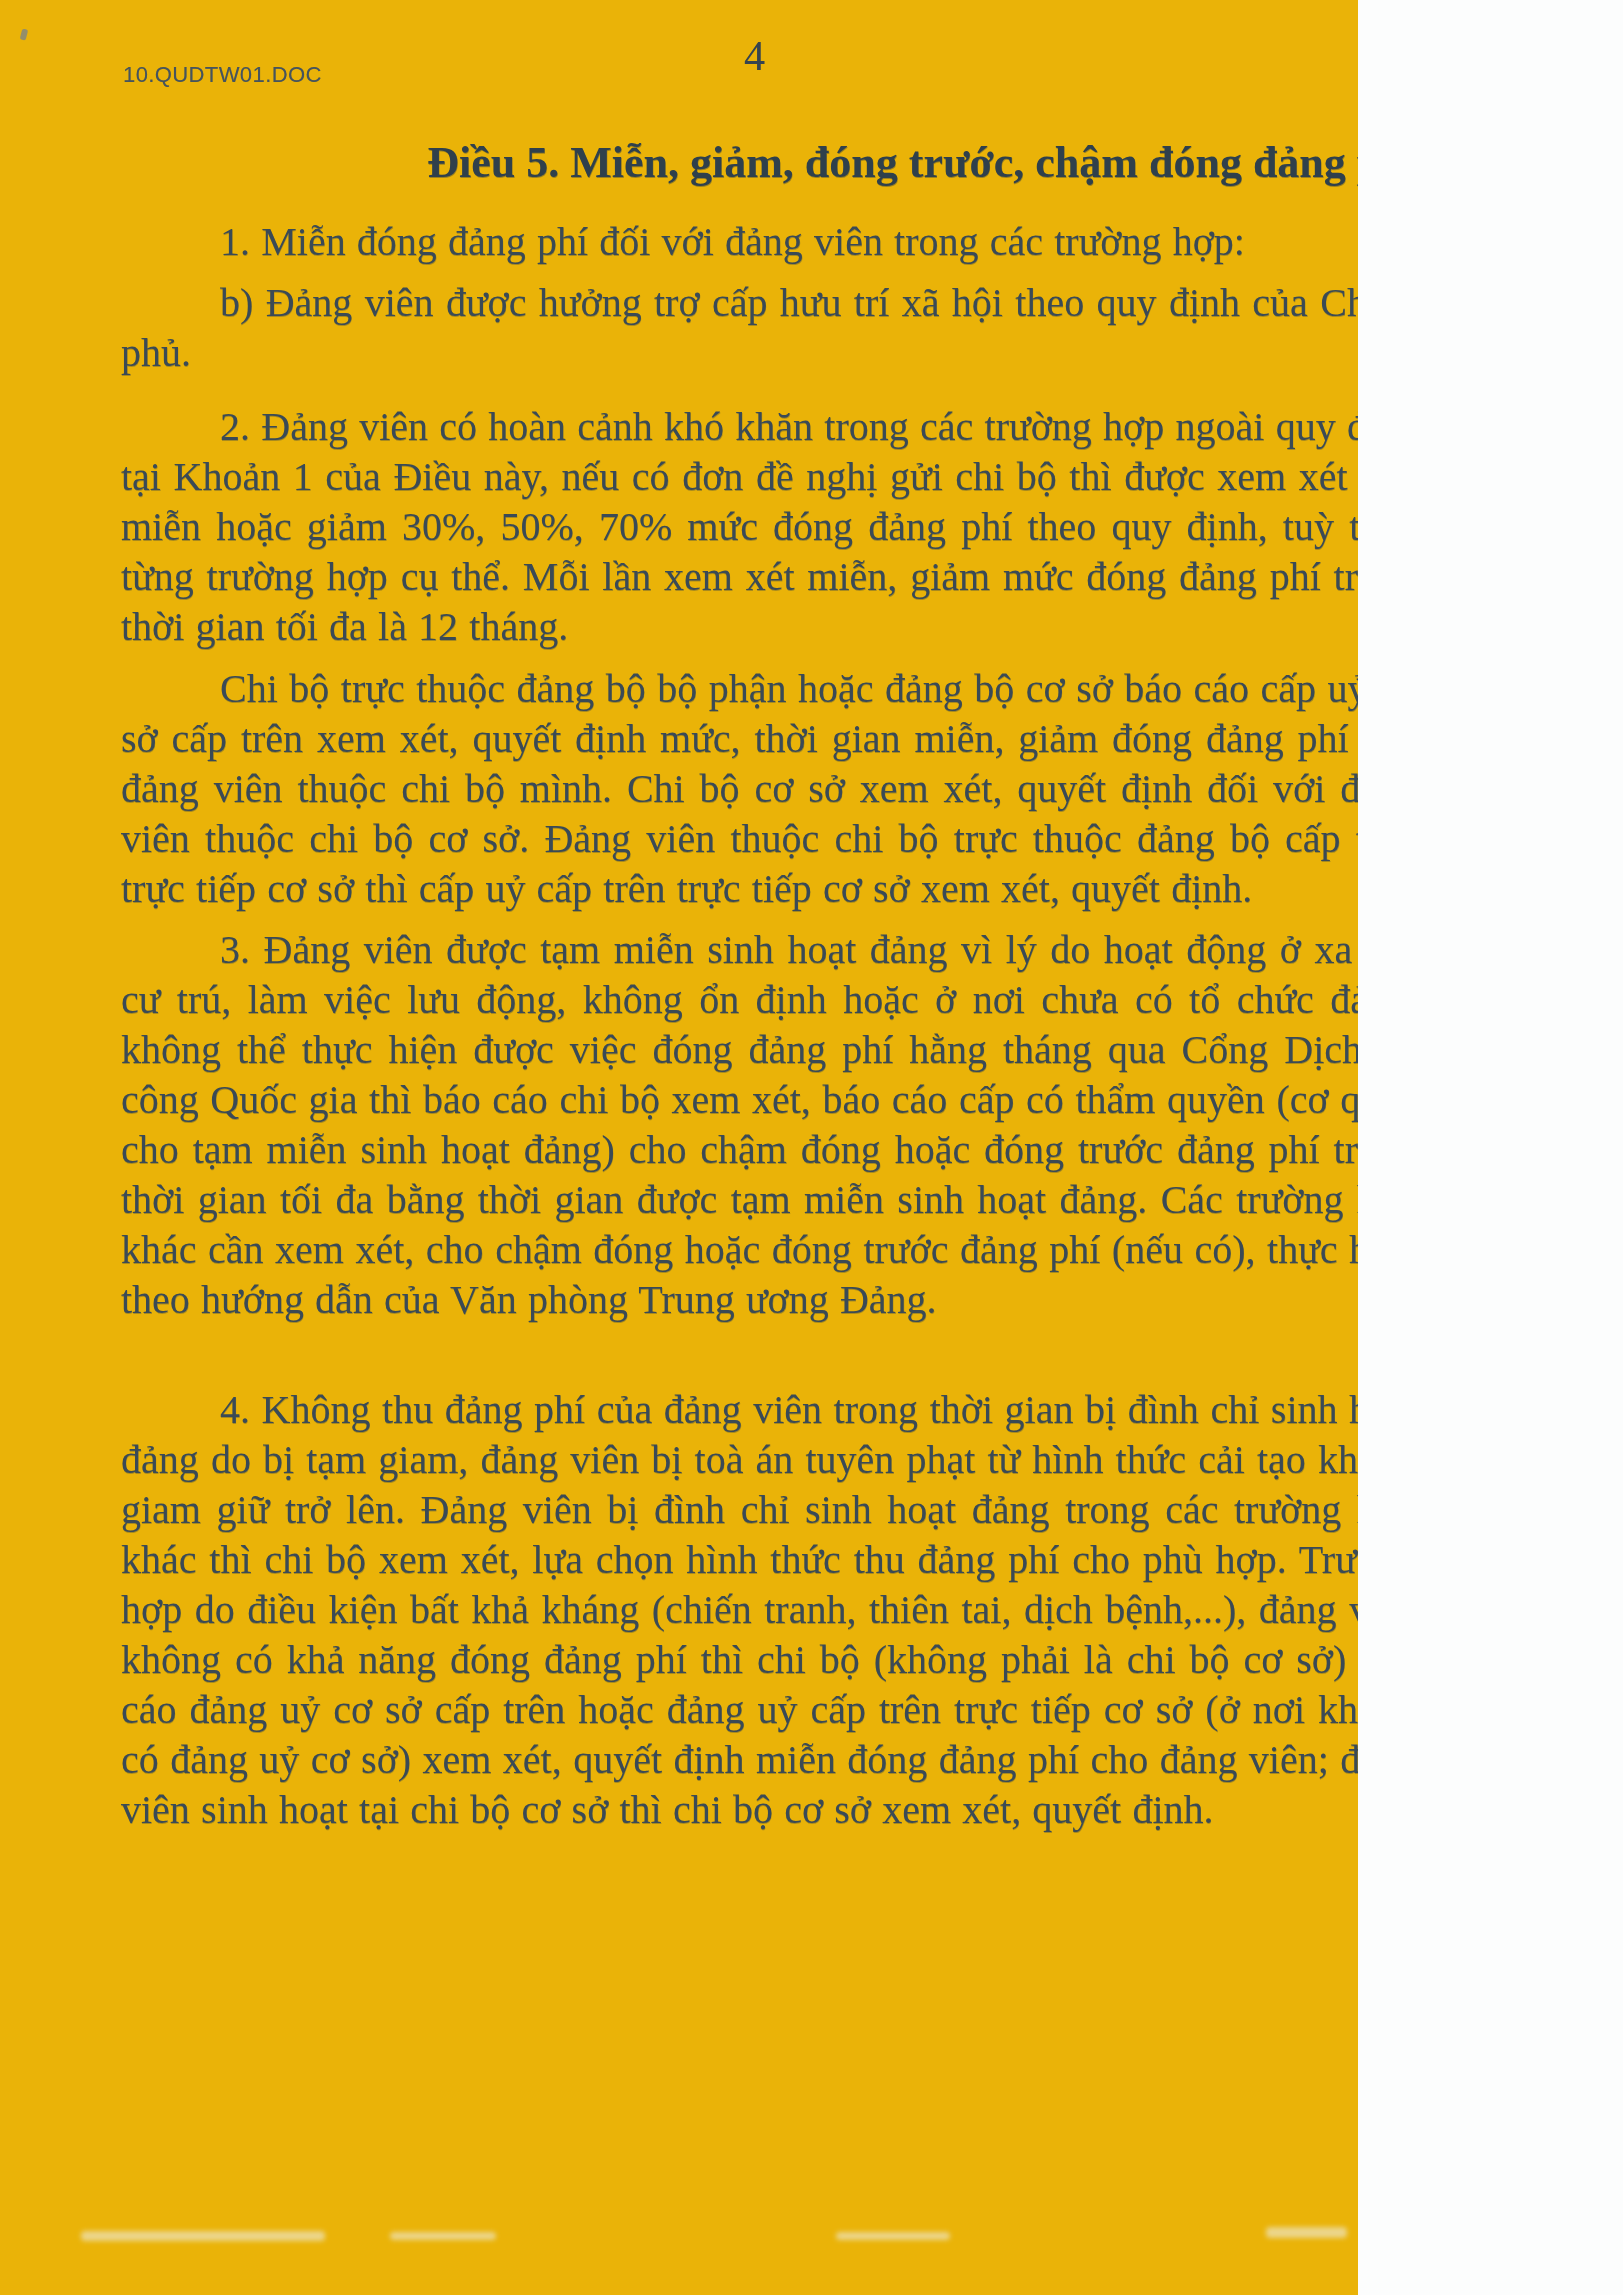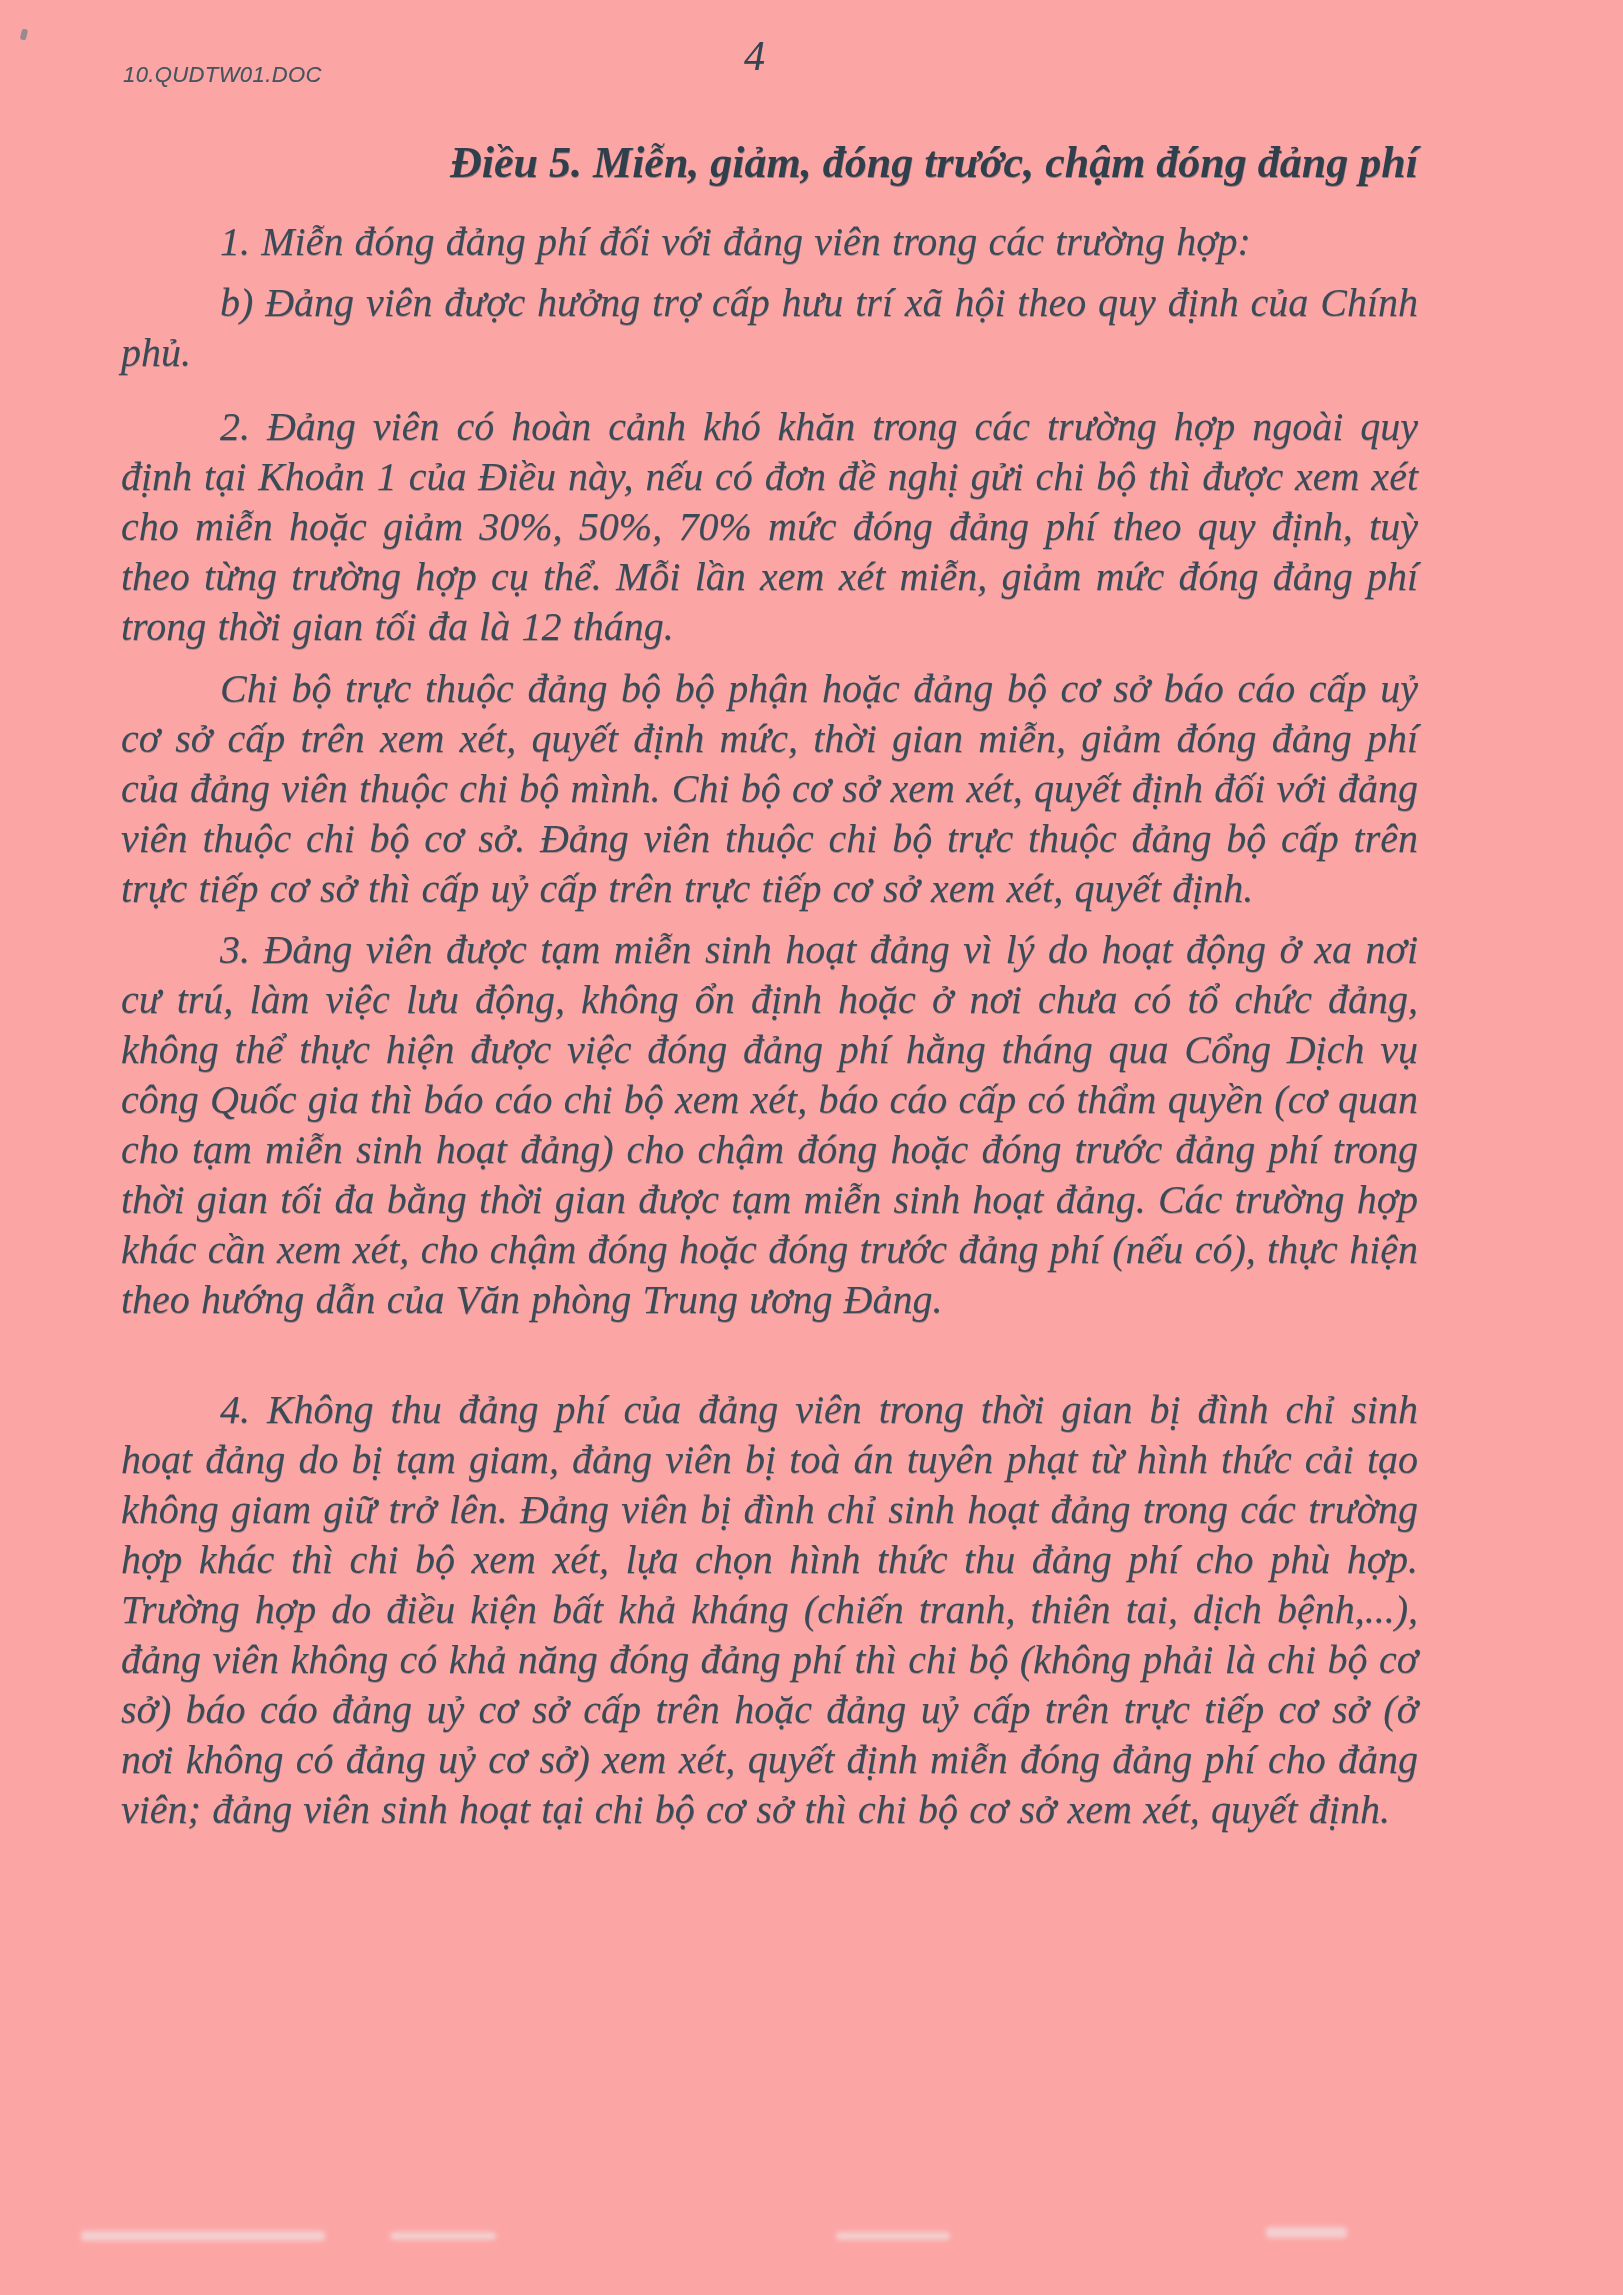--- a/index.html
+++ b/index.html
@@ -2,26 +2,25 @@
 <html lang="vi" style="font-size:13px"><head>
 <meta charset="utf-8">
 <style>
   html, body {
     margin: 0;
     padding: 0;
     background: #fcfdfd;
   }
   .page {
     position: relative;
-    width: 1623px;
+    width: 1358px;
     height: 2295px;
-    background: #fca5a5;
+    background: #eab308;
     overflow: hidden;
     font-family: "Liberation Serif", "DejaVu Serif", serif;
-    font-style: italic;
   }
   
   .speck {
     position: absolute;
     left: 21px;
     top: 29px;
     width: 5.7px;
     height: 10.6px;
     background: #75828c;
     border-radius: 2.4px;

